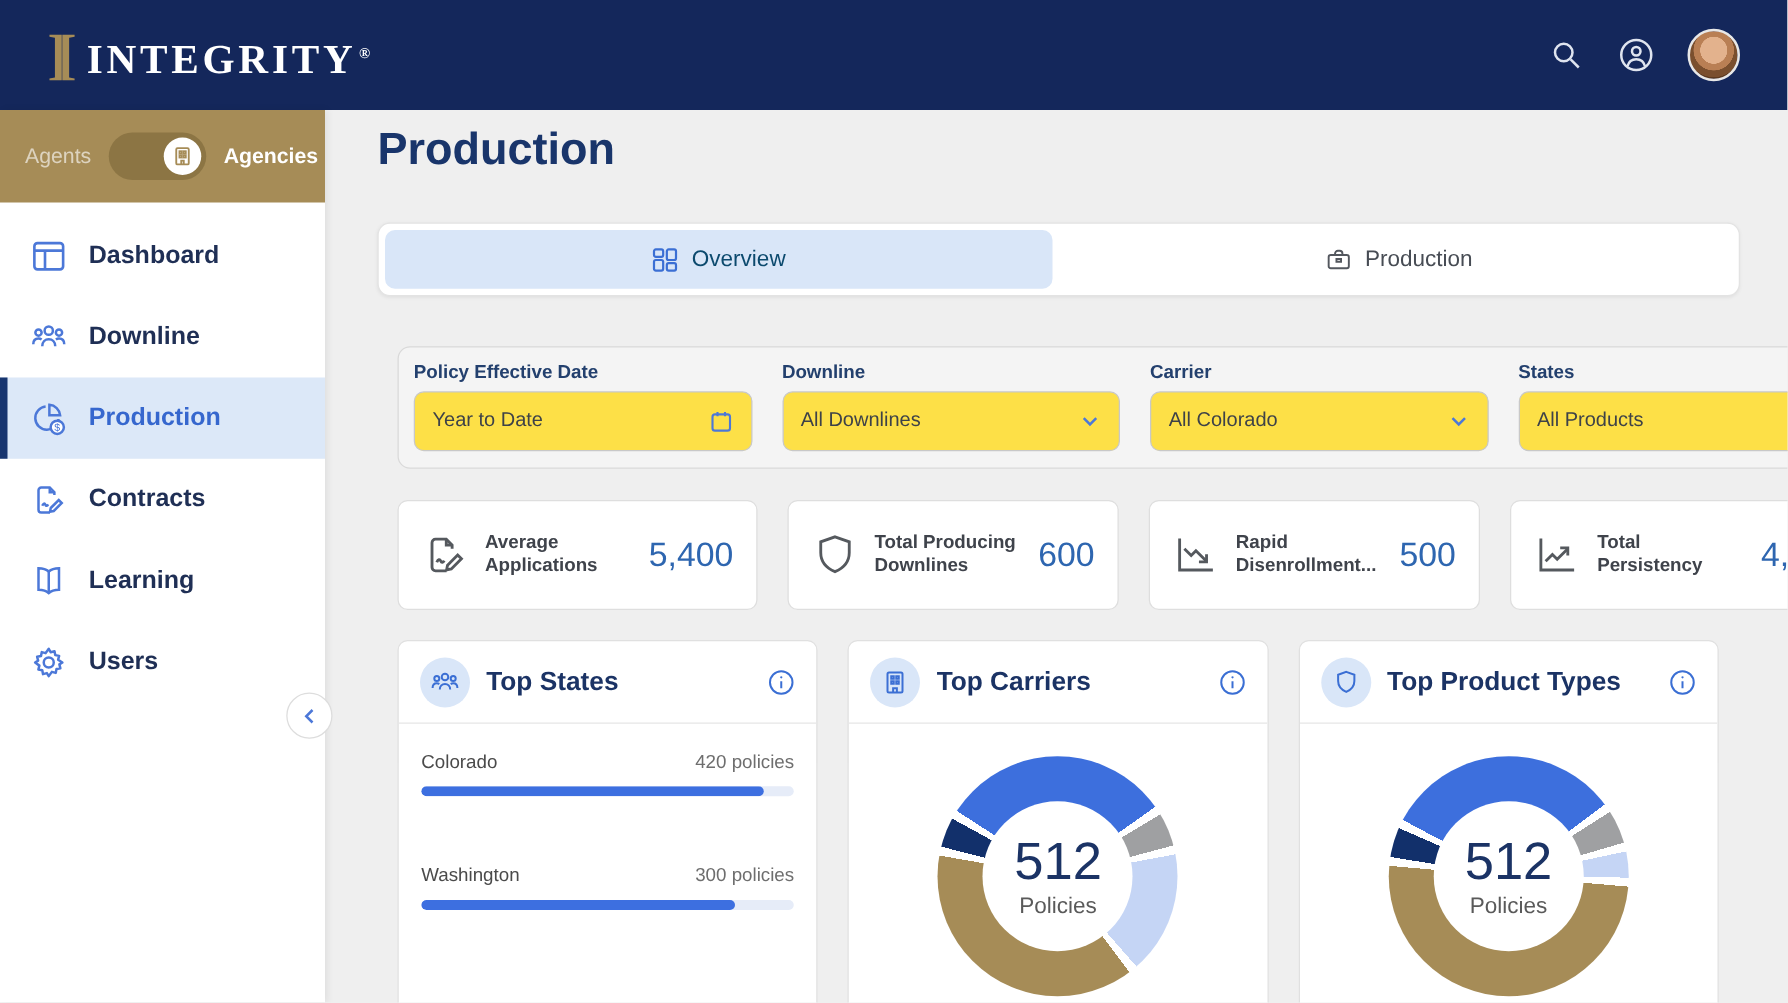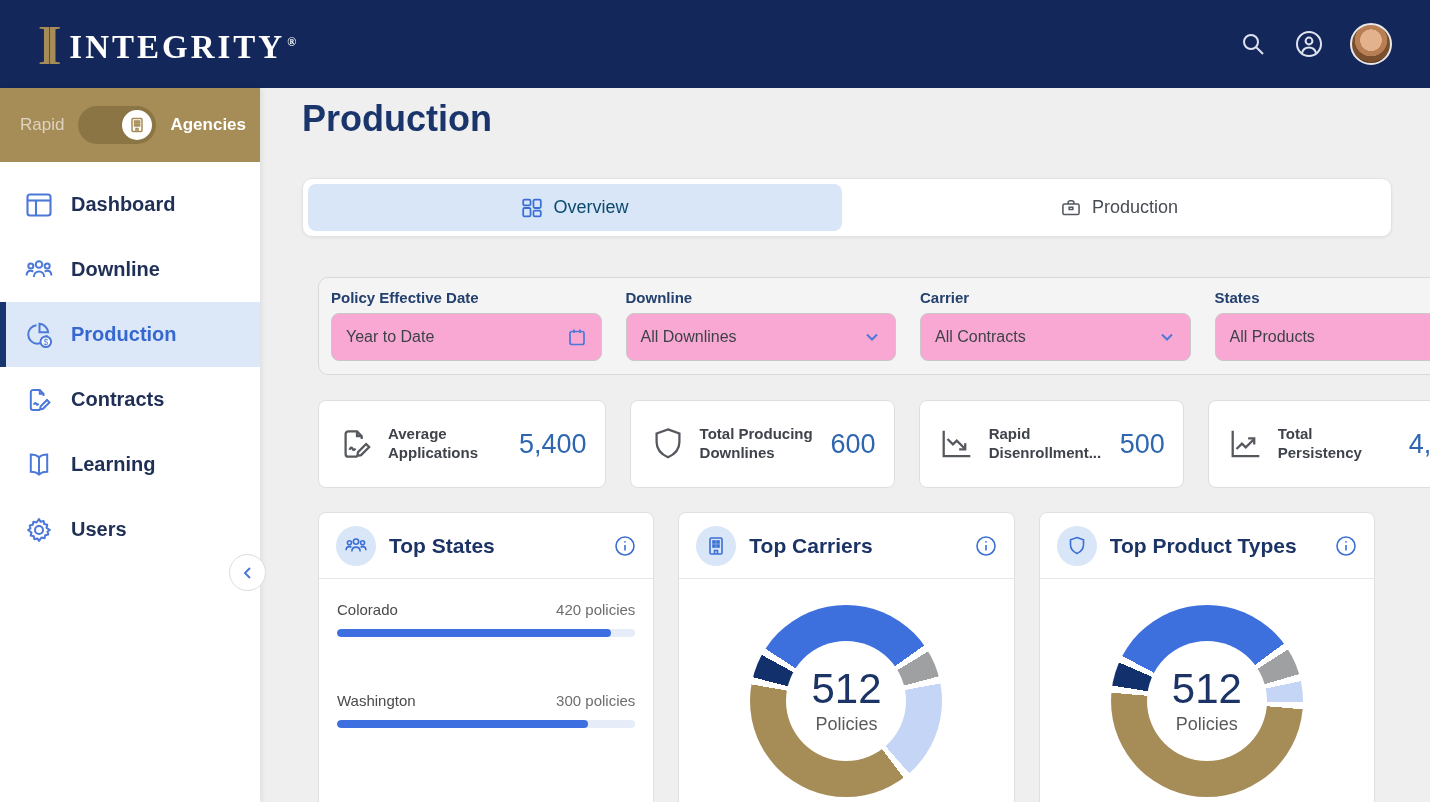--- a/index.html
+++ b/index.html
@@ -36,21 +36,21 @@
     color:#4c78d8; font-size:20px; cursor:pointer; z-index:5; }
   
   .main { position:absolute; left:260px; top:88px; width:1170px; height:714px; }
   .page-title { position:absolute; left:42px; top:10px; font-size:36px; font-weight:700; color:#19356b; }
   .tabbar { position:absolute; left:42px; top:90px; width:1090px; height:59px; background:#ffffff; border:1px solid #e3e3e3; border-radius:10px; box-shadow:0 1px 3px rgba(0,0,0,.06); display:flex; }
   .tab { flex:1; display:flex; align-items:center; justify-content:center; gap:10px; font-size:18px; color:#474c54; cursor:pointer; border-radius:8px; margin:5px; }
   .tab.active { background:#d9e6f8; color:#0c4a6e; font-weight:400; }
   
   .filters { position:absolute; left:58px; top:189px; width:1180px; height:98px; background:#f4f4f4; border:1px solid #d9d9d9; border-radius:10px; padding:11px 12px; display:grid; grid-template-columns:repeat(4,1fr); gap:24px; }
   .filter-label { font-size:15px; font-weight:700; color:#23406e; margin-bottom:7px; }
-  .filter-field { height:48px; background:#f9a8d4; border:1px solid #c8c8c8; border-radius:8px; display:flex; align-items:center; padding:0 14px; font-size:16px; color:#3e4248; cursor:pointer; }
+  .filter-field { height:48px; background:#fde047; border:1px solid #c8c8c8; border-radius:8px; display:flex; align-items:center; padding:0 14px; font-size:16px; color:#3e4248; cursor:pointer; }
   .filter-value { flex:1; }
   
   .stats { position:absolute; left:58px; top:312px; width:1057px; display:grid; grid-template-columns:repeat(4,1fr); gap:24px; }
   .stat-card { height:88px; background:#fff; border:1px solid #dedede; border-radius:8px; display:flex; align-items:center; padding:0 18px; gap:13px;justify-content:space-between; }
   .stat-label { font-size:15px; font-weight:700; color:#3f434b; line-height:1.25; width:118px; }
   .stat-value { margin-left:auto; font-size:27px; color:#2e66b0; }
   
   .cards { position:absolute; left:58px; top:424px; width:1057px; display:grid; grid-template-columns:repeat(3,1fr); gap:24px; }
   .card { background:#fff; border:1px solid #e0e0e0; border-radius:8px; height:340px; overflow:hidden; }
   .card-head { height:65px; display:flex; align-items:center; padding:16px 17px; }
@@ -95,21 +95,21 @@
           <circle cx="15" cy="12" r="3.4"></circle>
           <path d="M8 24c1-4 4-5.6 7-5.6s6 1.6 7 5.6"></path>
         </svg>
     </div>
     <div class="avatar"></div>
   </div>
 </div>
 
 <div class="sidebar">
   <div class="mode-band">
-    <span class="mode-label-left">Rapid</span>
+    <span class="mode-label-left">Agents</span>
     <div class="toggle">
       <div class="toggle-knob">
         <svg width="18" height="18" viewBox="0 0 18 18" fill="none" stroke="#a68c57" stroke-width="1.5">
           <rect x="4" y="2.5" width="10" height="13" rx="1"></rect>
             <rect x="6.6" y="5" width="1.8" height="1.8"></rect>
             <rect x="9.8" y="5" width="1.8" height="1.8"></rect>
             <rect x="6.6" y="8.2" width="1.8" height="1.8"></rect>
             <rect x="9.8" y="8.2" width="1.8" height="1.8"></rect>
             <path d="M8 15.5v-3h2v3"></path>
         </svg>
@@ -218,21 +218,21 @@
       <div class="filter-field">
         <span class="filter-value">All Downlines</span>
         <svg width="18" height="18" viewBox="0 0 18 18" fill="none" stroke="#4c78d8" stroke-width="2">
             <polyline points="4,6.5 9,11.5 14,6.5"></polyline>
           </svg>
       </div>
     </div>
     <div class="filter">
       <div class="filter-label">Carrier</div>
       <div class="filter-field">
-        <span class="filter-value">All Contracts</span>
+        <span class="filter-value">All Colorado</span>
         <svg width="18" height="18" viewBox="0 0 18 18" fill="none" stroke="#4c78d8" stroke-width="2">
             <polyline points="4,6.5 9,11.5 14,6.5"></polyline>
           </svg>
       </div>
     </div>
     <div class="filter">
       <div class="filter-label">States</div>
       <div class="filter-field">
         <span class="filter-value">All Products</span>
         <svg width="18" height="18" viewBox="0 0 18 18" fill="none" stroke="#4c78d8" stroke-width="2">

